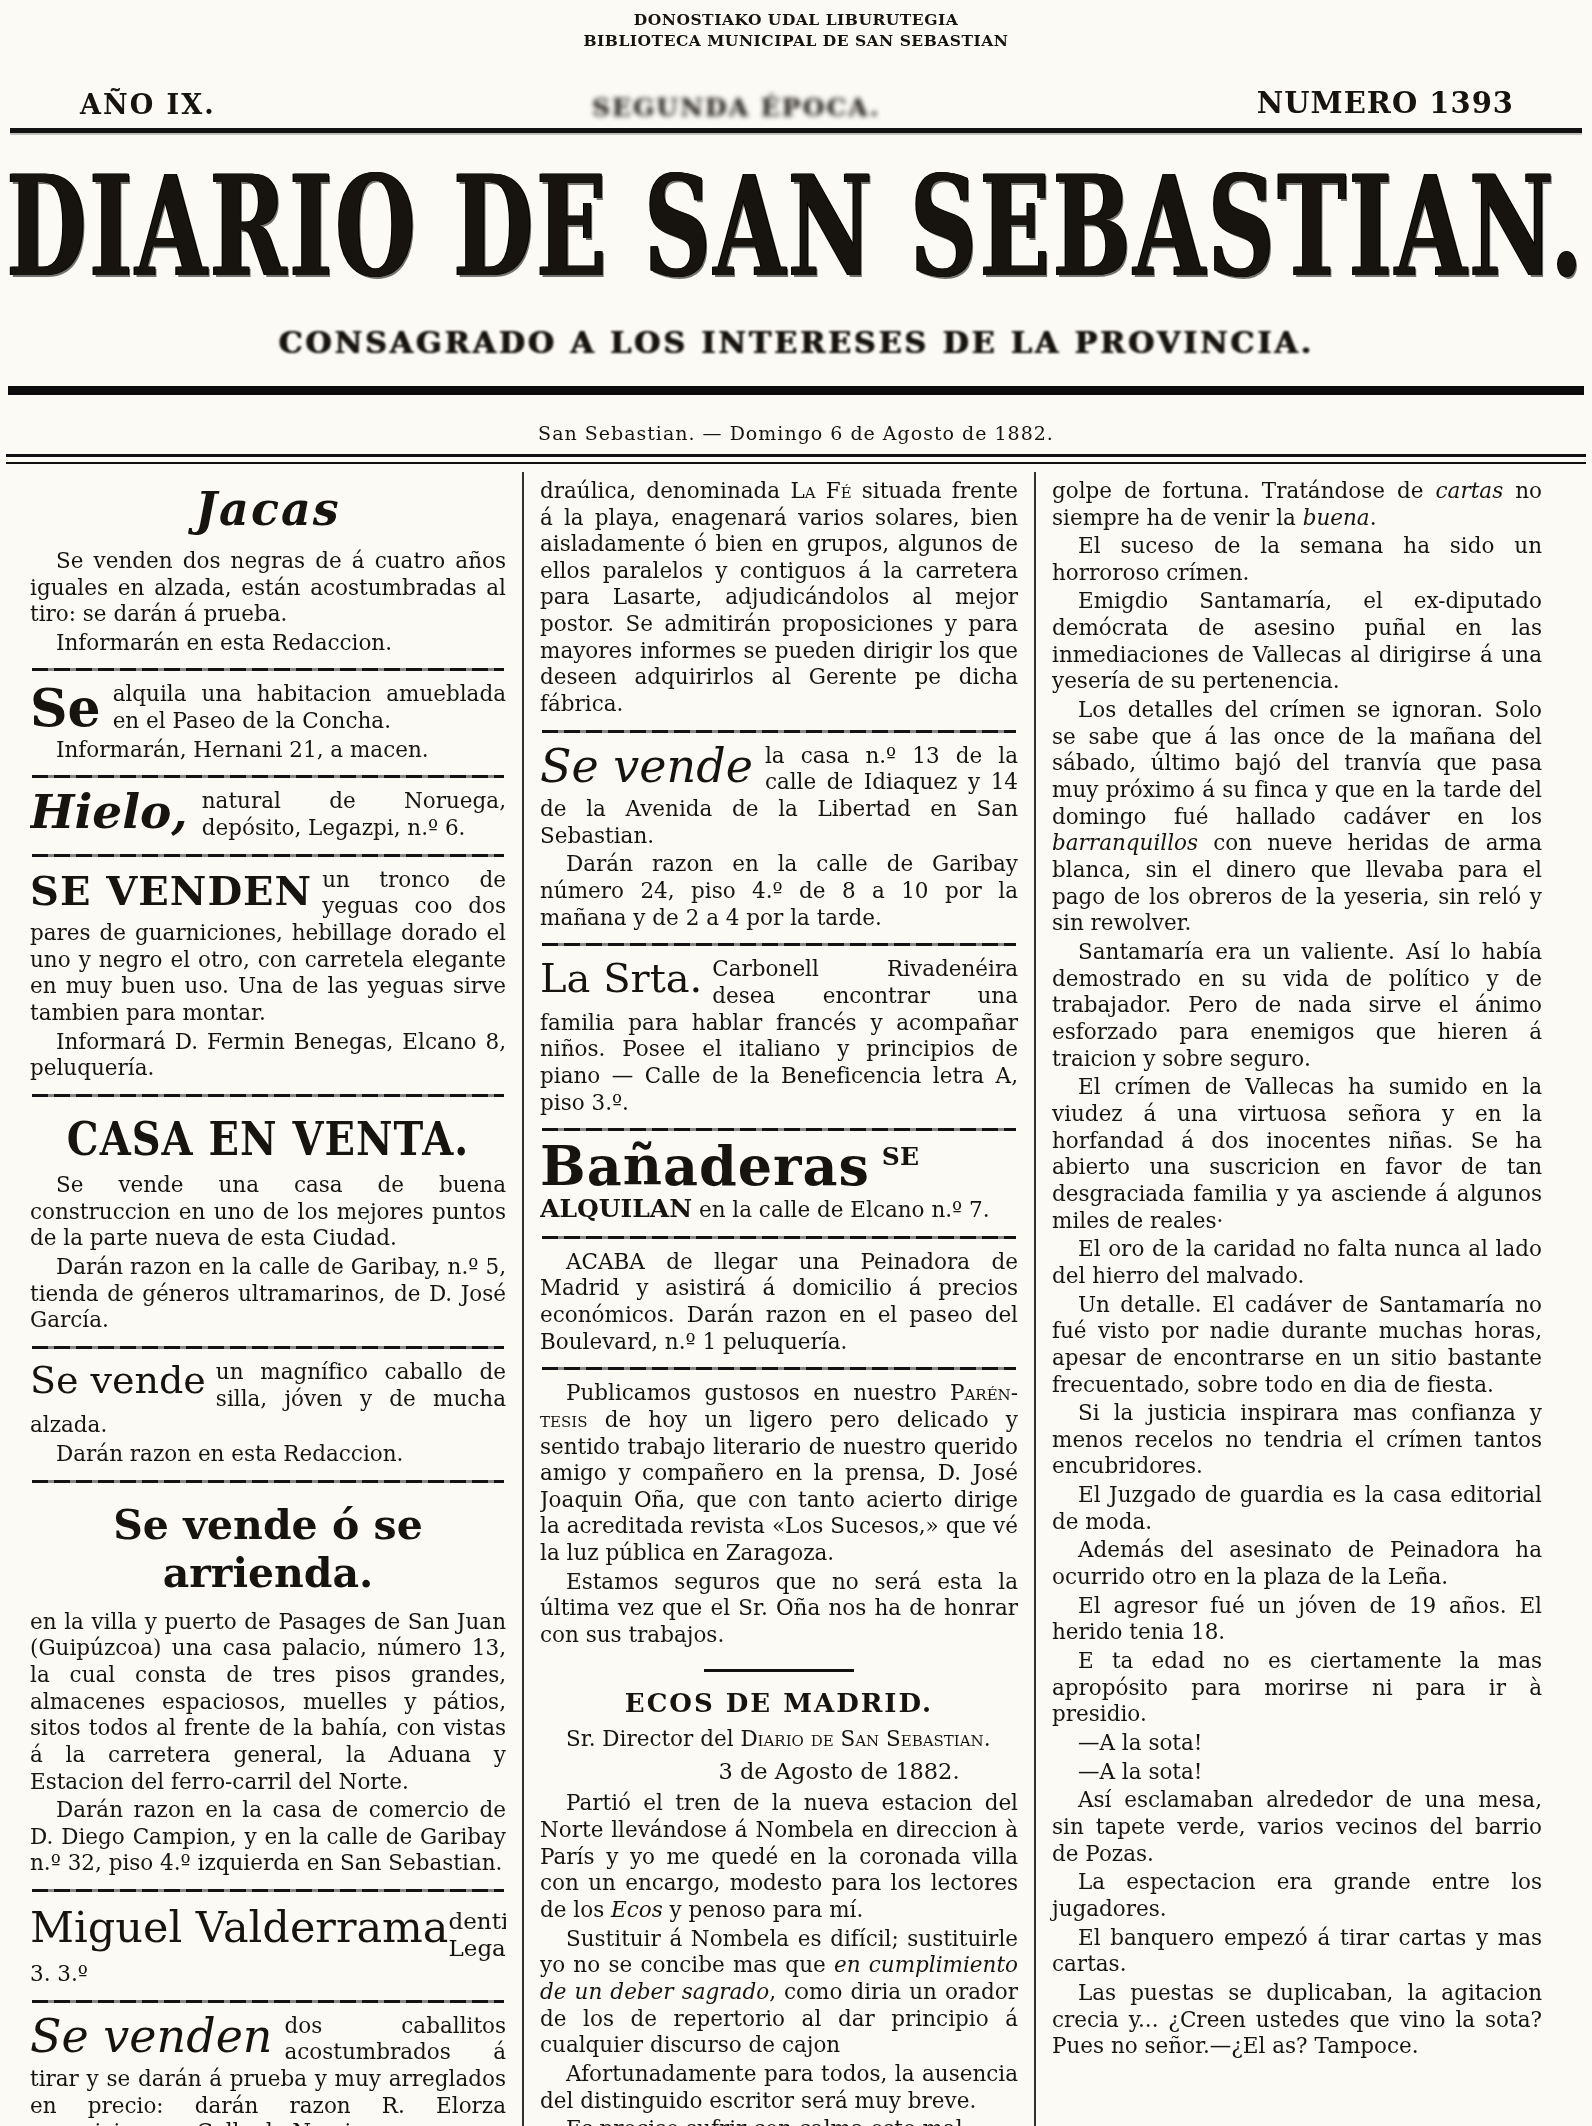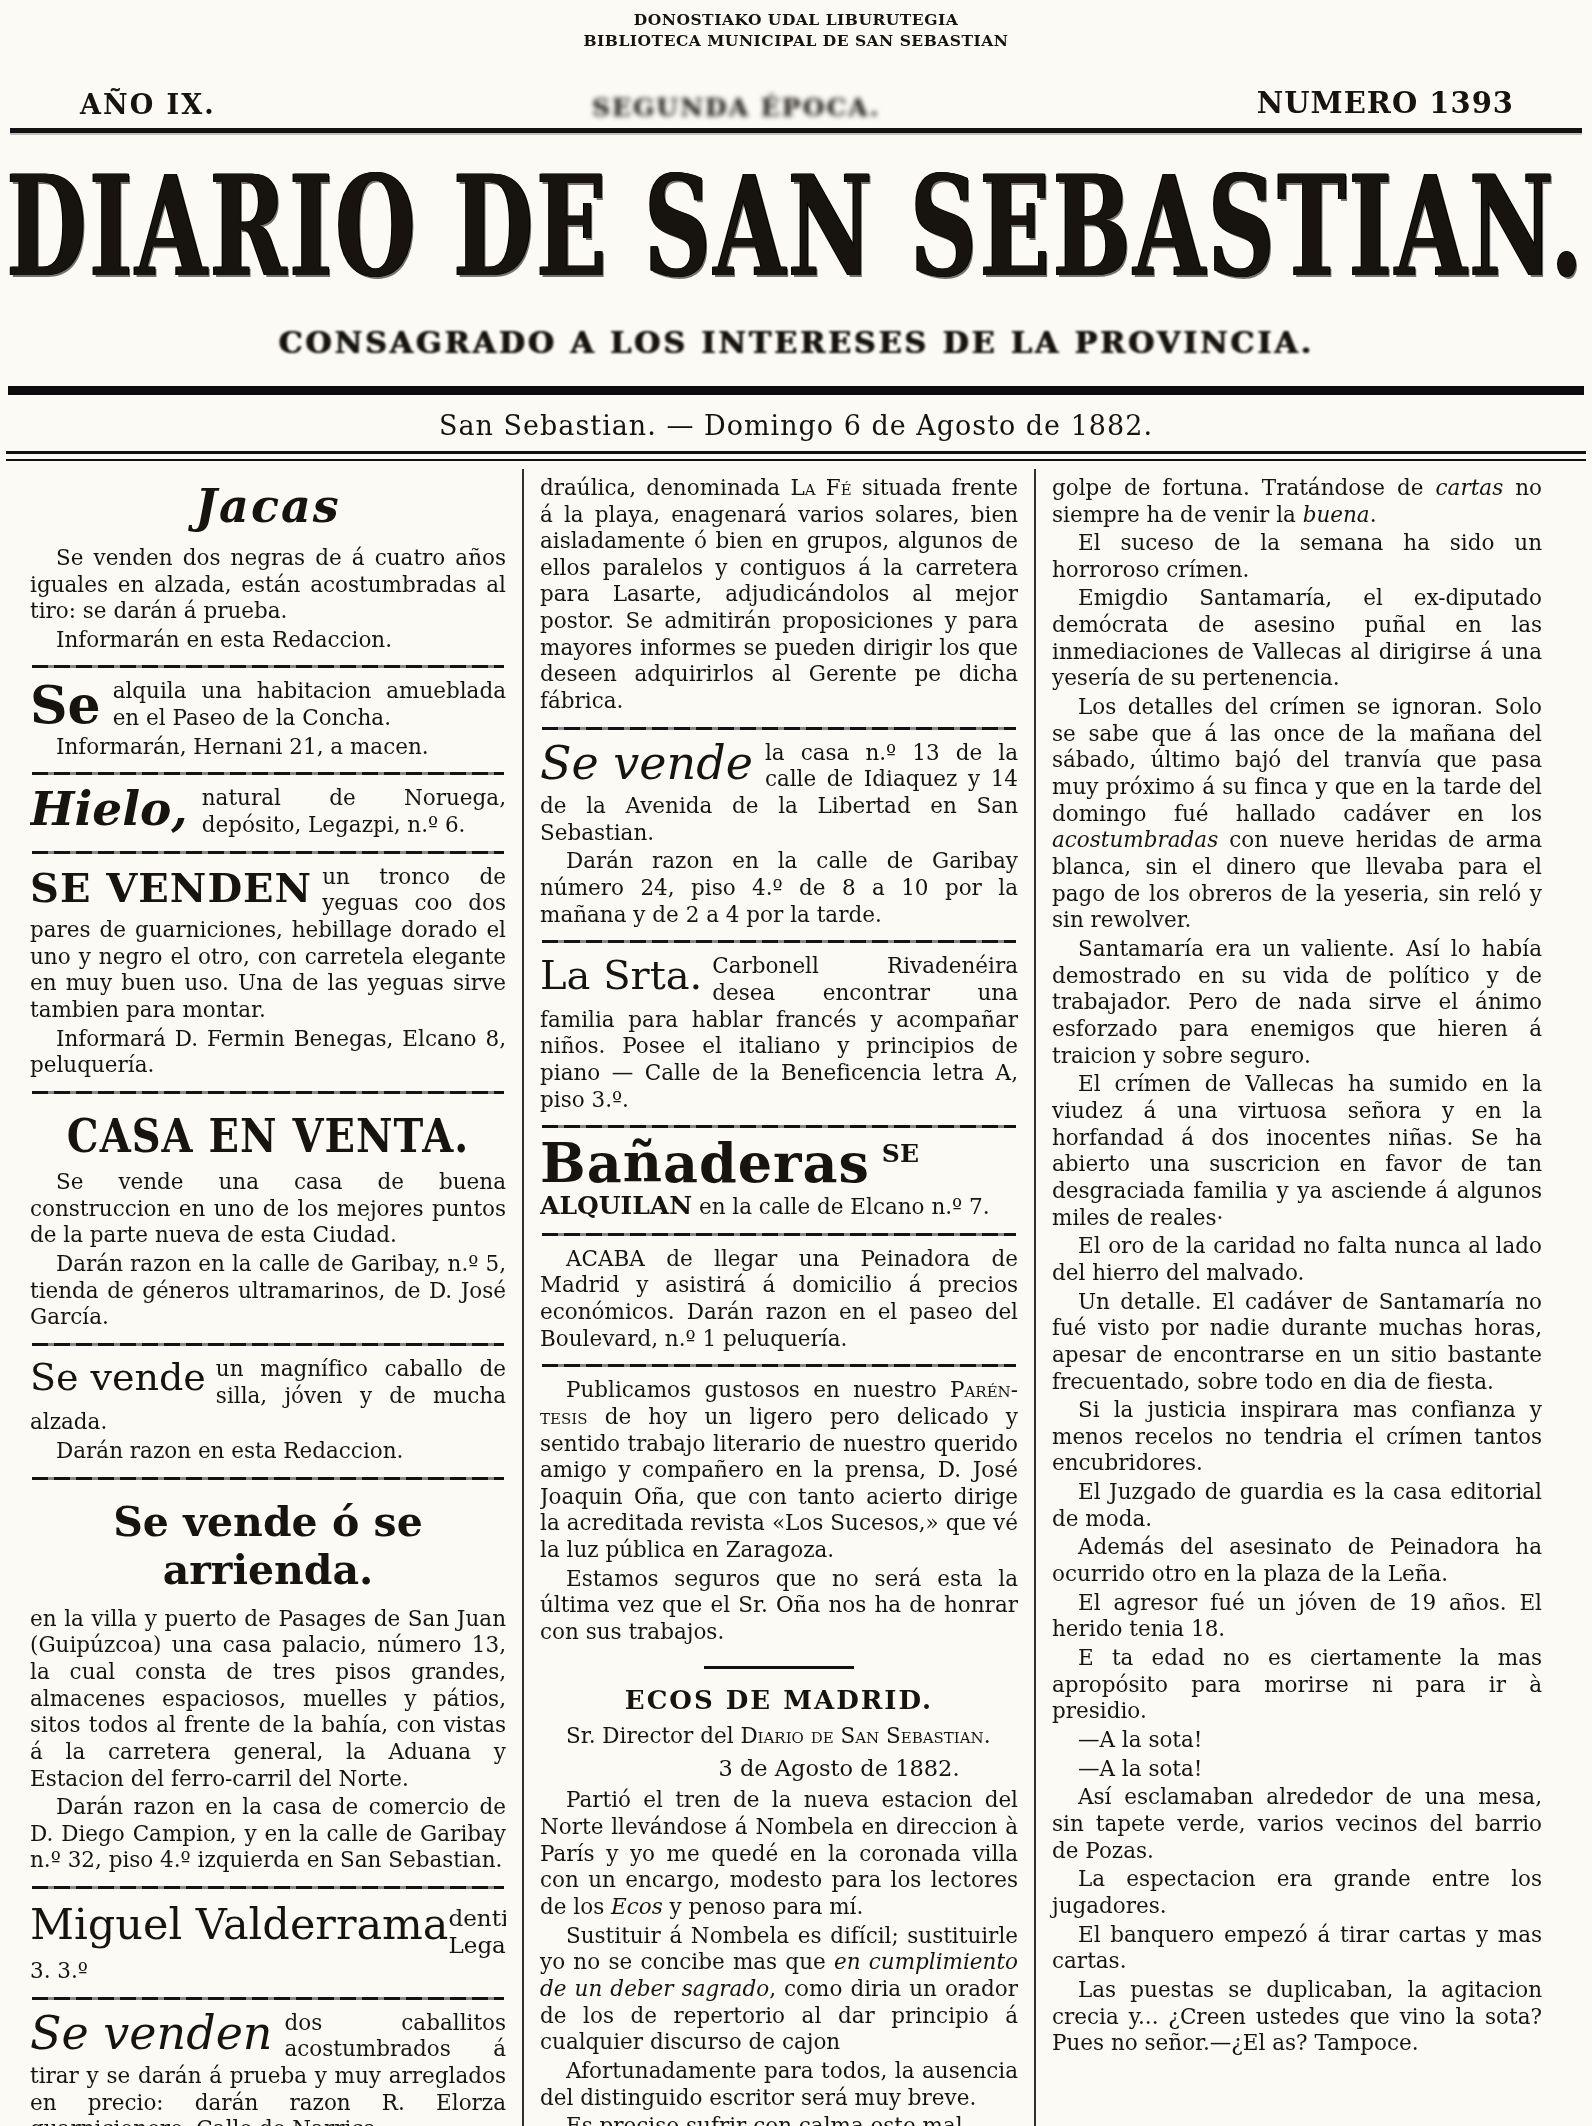--- a/index.html
+++ b/index.html
@@ -12,21 +12,21 @@
   .hdr .y{font-size:27px;font-weight:bold;letter-spacing:2px;filter:blur(.7px);}
   .hdr .e{font-size:25px;font-weight:bold;letter-spacing:2px;filter:blur(2.4px);transform:translateY(2px);}
   .hdr .n{font-size:29px;font-weight:bold;letter-spacing:1px;filter:blur(.4px);}
   .rule-a{height:5px;background:#121212;margin:8px 10px 0;box-shadow:0 2px 0 rgba(10,10,10,.25);}
   
   .masthead{height:188px;display:flex;align-items:center;justify-content:center;overflow:visible;}
   .masthead .t{font-size:92px;font-weight:bold;letter-spacing:3px;white-space:nowrap;transform:scaleY(1.5);
                text-shadow:1px 0 0 #000,-1px 0 0 #000,2px 1px 0 rgba(0,0,0,.55);filter:blur(.5px);}
   .subtitle{text-align:center;font-size:30px;font-weight:bold;letter-spacing:3px;margin-top:4px;filter:blur(.8px);text-shadow:1px 0 0 #000;}
   .rule-b{height:9px;background:#0d0d0d;margin:26px 8px 0;}
-  .dateline{text-align:center;font-size:27px;margin-top:15px;letter-spacing:1px;}
+  .dateline{text-align:center;font-size:19px;margin-top:27px;letter-spacing:1px;}
   .rule-c{margin:10px 6px 0;border-top:3px solid #111;border-bottom:2px solid #111;height:5px;}
   
   .cols{display:flex;margin-top:8px;height:1672px;overflow:hidden;padding:0 14px;}
   .col{box-sizing:border-box;padding:6px 16px 0;overflow:hidden;}
   .c1{width:508px;}
   .c2{width:512px;border-left:2px solid #30302e;}
   .c3{width:524px;border-left:2px solid #30302e;}
   
   .p{font-size:21.5px;line-height:1.24;text-align:justify;text-indent:26px;margin:0 0 2px;}
   .p.ni{text-indent:0;}
@@ -212,21 +212,21 @@
         <p class="p">Afortunadamente para todos, la ausencia del distinguido escritor será muy breve.</p>
         <p class="p">Es preciso sufrir con calma este mal</p>
       </div>
 
     </div>
 
     <div class="col c3">
       <p class="p ni">golpe de fortuna. Tratándose de <i>cartas</i> no siempre ha de venir la <i>buena</i>.</p>
       <p class="p">El suceso de la semana ha sido un horroroso crímen.</p>
       <p class="p">Emigdio Santamaría, el ex-diputado demócrata de asesino puñal en las inmediaciones de Vallecas al dirigirse á una yesería de su pertenencia.</p>
-      <p class="p">Los detalles del crímen se ignoran. Solo se sabe que á las once de la mañana del sábado, último bajó del tranvía que pasa muy próximo á su finca y que en la tarde del domingo fué hallado cadáver en los <i>acostumbradas</i> con nueve heridas de arma blanca, sin el dinero que llevaba para el pago de los obreros de la yeseria, sin reló y sin rewolver.</p>
+      <p class="p">Los detalles del crímen se ignoran. Solo se sabe que á las once de la mañana del sábado, último bajó del tranvía que pasa muy próximo á su finca y que en la tarde del domingo fué hallado cadáver en los <i>barranquillos</i> con nueve heridas de arma blanca, sin el dinero que llevaba para el pago de los obreros de la yeseria, sin reló y sin rewolver.</p>
       <p class="p">Santamaría era un valiente. Así lo había demostrado en su vida de político y de trabajador. Pero de nada sirve el ánimo esforzado para enemigos que hieren á traicion y sobre seguro.</p>
       <p class="p">El crímen de Vallecas ha sumido en la viudez á una virtuosa señora y en la horfandad á dos inocentes niñas. Se ha abierto una suscricion en favor de tan desgraciada familia y ya asciende á algunos miles de reales·</p>
       <p class="p">El oro de la caridad no falta nunca al lado del hierro del malvado.</p>
       <p class="p">Un detalle. El cadáver de Santamaría no fué visto por nadie durante muchas horas, apesar de encontrarse en un sitio bastante frecuentado, sobre todo en dia de fiesta.</p>
       <p class="p">Si la justicia inspirara mas confianza y menos recelos no tendria el crímen tantos encubridores.</p>
       <p class="p">El Juzgado de guardia es la casa editorial de moda.</p>
       <p class="p">Además del asesinato de Peinadora ha ocurrido otro en la plaza de la Leña.</p>
       <p class="p">El agresor fué un jóven de 19 años. El herido tenia 18.</p>
       <p class="p">E ta edad no es ciertamente la mas apropósito para morirse ni para ir à presidio.</p>
       <p class="p">—A la sota!</p>

